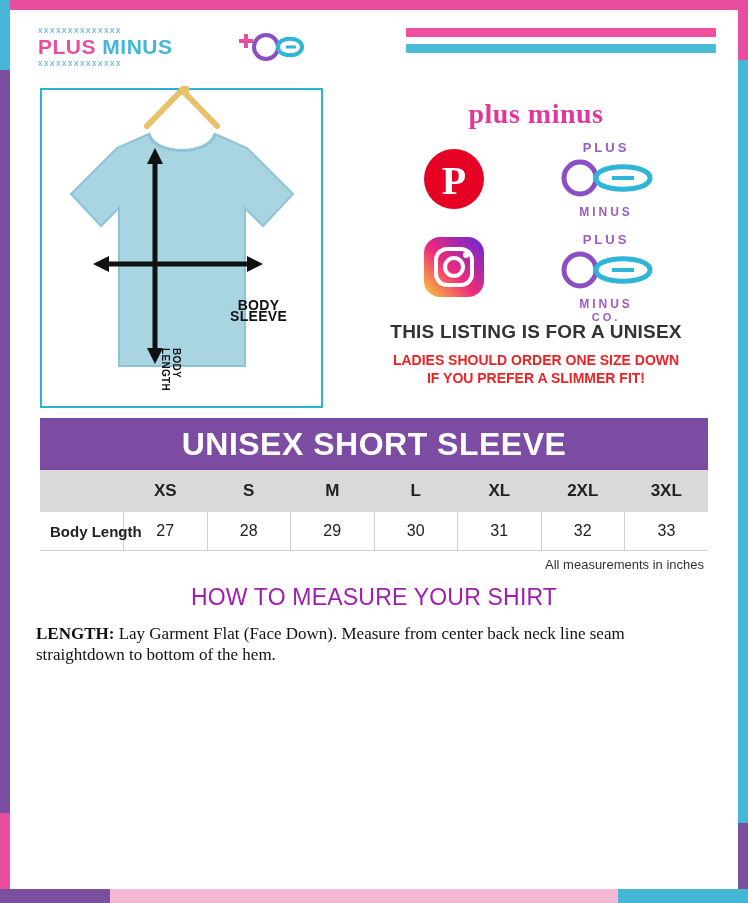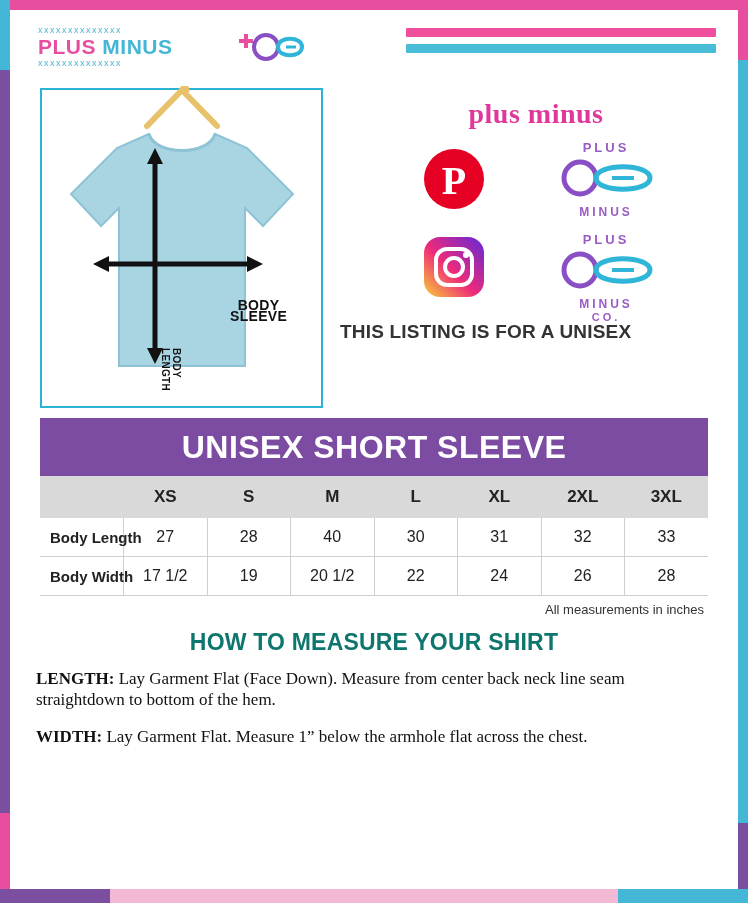--- a/index.html
+++ b/index.html
@@ -70,31 +70,31 @@
   }
   .pin-ico{position:absolute;left:52px;top:12px;}
   .ig-ico{position:absolute;left:52px;top:100px;}
   .inf1{position:absolute;left:150px;top:4px;text-align:center;width:170px;}
   .inf2{position:absolute;left:150px;top:96px;text-align:center;width:170px;}
   .word-plus{font-size:13px;font-weight:bold;letter-spacing:3px;color:#9a5cc4;}
   .word-minus{font-size:12px;font-weight:bold;letter-spacing:3px;color:#9a5cc4;}
   .word-co{font-size:11px;font-weight:bold;letter-spacing:3px;color:#9a5cc4;}
 
   .listing-text{
-    text-align:left;color:#333;font-size:19px;font-weight:bold;line-height:23px;
+    text-align:center;color:#333;font-size:19px;font-weight:bold;line-height:23px;
     margin-top:4px;letter-spacing:.2px;
   }
   .ladies-text{
     text-align:center;color:#ec2227;font-size:14px;font-weight:bold;line-height:18px;
     margin-top:8px;
   }
 
   
   .title-bar{
-    margin:6px 30px 0 30px;height:58px;background:#7c4ba2;
+    margin:6px 30px 0 30px;height:52px;background:#7c4ba2;
     display:flex;align-items:center;justify-content:center;
   }
   .title-bar span{
     color:#ffffff;font-size:32px;font-weight:bold;letter-spacing:.5px;
   }
 
   
   table.sizes{
     margin:0 30px;border-collapse:collapse;width:calc(100% - 60px);
     table-layout:fixed;
@@ -111,21 +111,21 @@
   }
   table.sizes tbody tr{border-bottom:1px solid #cfcfcf;}
   table.sizes tbody td{border-left:1px solid #cfcfcf;}
   table.sizes tbody td.rowlabel{border-left:none;}
   .measure-note{
     text-align:right;font-size:13px;color:#333;margin:6px 34px 0 0;
   }
 
   
   .how{
-    text-align:center;color:#0f766e;font-size:23px;font-weight:bold;margin-top:12px;letter-spacing:.2px;
+    text-align:center;color:#a21caf;font-size:23px;font-weight:normal;margin-top:12px;letter-spacing:.2px;
   }
   .para{
     font-family:"Liberation Serif", serif;
     font-size:17px;color:#111;line-height:21px;margin:12px 26px 0 26px;
   }
   .para b{font-weight:bold;}
   .para.second{margin-top:16px;}
 </style>
 </head>
 <body>
@@ -249,20 +249,24 @@
               </g>
             </svg>
             <div class="word-minus">MINUS</div>
             <div class="word-co">CO.</div>
           </div>
         </div>
 
         <div class="listing-text">
           <div>THIS LISTING IS FOR A UNISEX</div>
         </div>
+        <div class="ladies-text">
+          <div>LADIES SHOULD ORDER ONE SIZE DOWN</div>
+          <div>IF YOU PREFER A SLIMMER FIT!</div>
+        </div>
       </div>
     </div>
 
     <div class="title-bar">
       <span>UNISEX SHORT SLEEVE</span>
     </div>
 
     <table class="sizes">
       <thead>
         <tr>
@@ -274,45 +278,32 @@
           <th>XL</th>
           <th>2XL</th>
           <th>3XL</th>
         </tr>
       </thead>
       <tbody>
         <tr>
           <td class="rowlabel">Body Length</td>
           <td>27</td>
           <td>28</td>
-          <td>40</td>
+          <td>29</td>
           <td>30</td>
           <td>31</td>
           <td>32</td>
           <td>33</td>
         </tr>
-        <tr>
-          <td class="rowlabel">Body Width</td>
-          <td>17 1/2</td>
-          <td>19</td>
-          <td>20 1/2</td>
-          <td>22</td>
-          <td>24</td>
-          <td>26</td>
-          <td>28</td>
-        </tr>
       </tbody>
     </table>
 
     <div class="measure-note">All measurements in inches</div>
 
     <div class="how">HOW TO MEASURE YOUR SHIRT</div>
 
     <div class="para">
       <b>LENGTH:</b><span> Lay Garment Flat (Face Down). Measure from center back neck line seam straightdown to bottom of the hem.</span>
     </div>
 
-    <div class="para second">
-      <b>WIDTH:</b><span> Lay Garment Flat. Measure 1” below the armhole flat across the chest.</span>
-    </div>
 
   </div>
 </div>
 
 </body></html>

